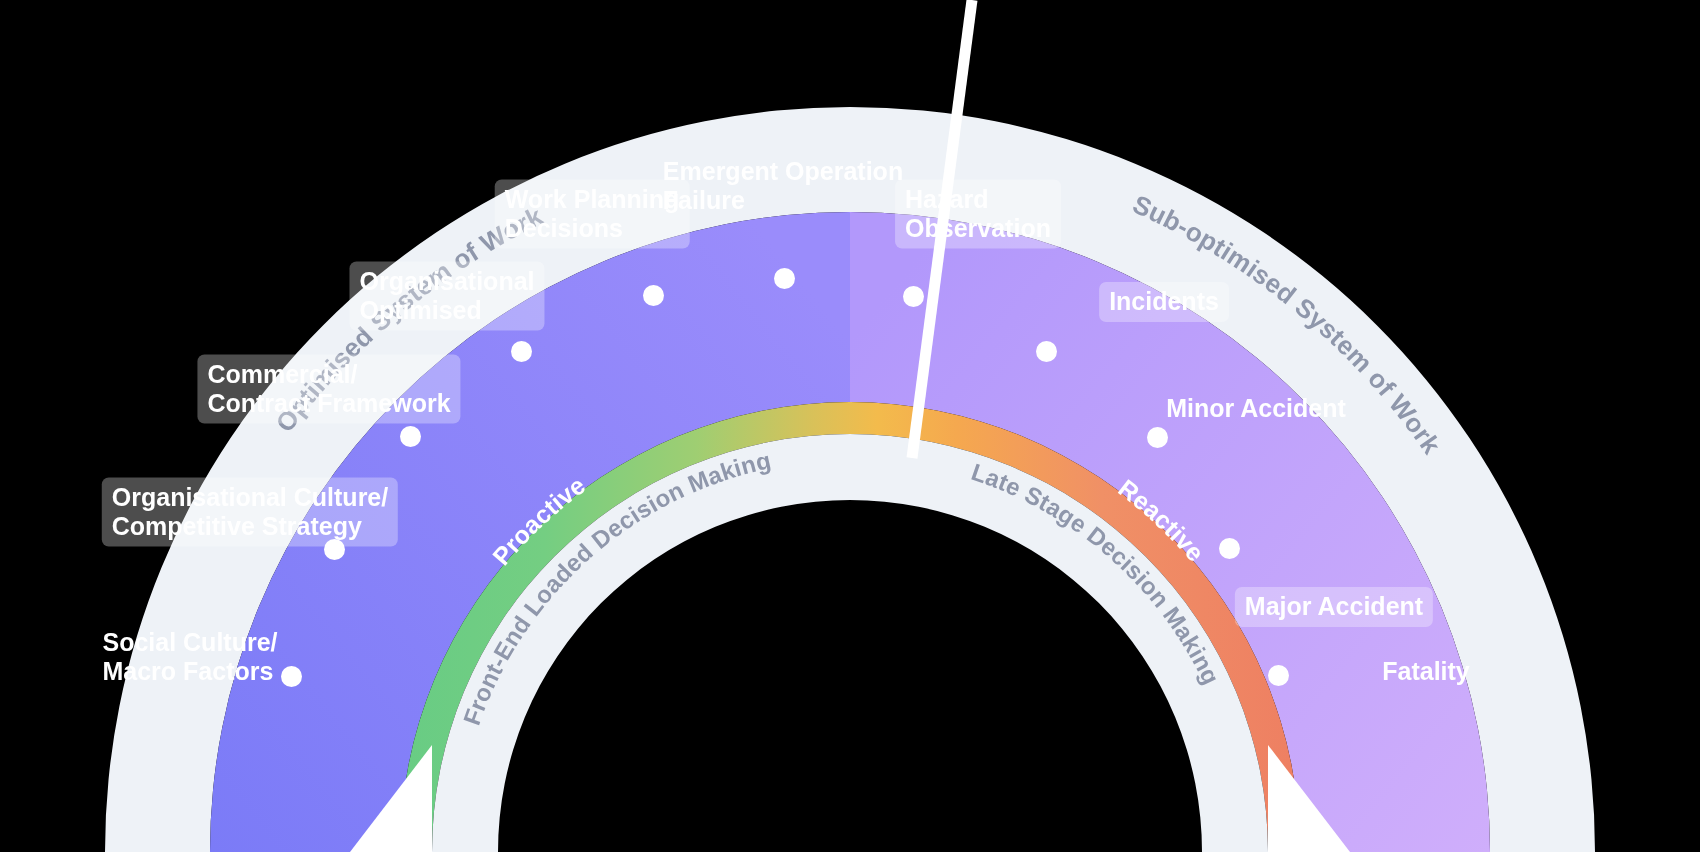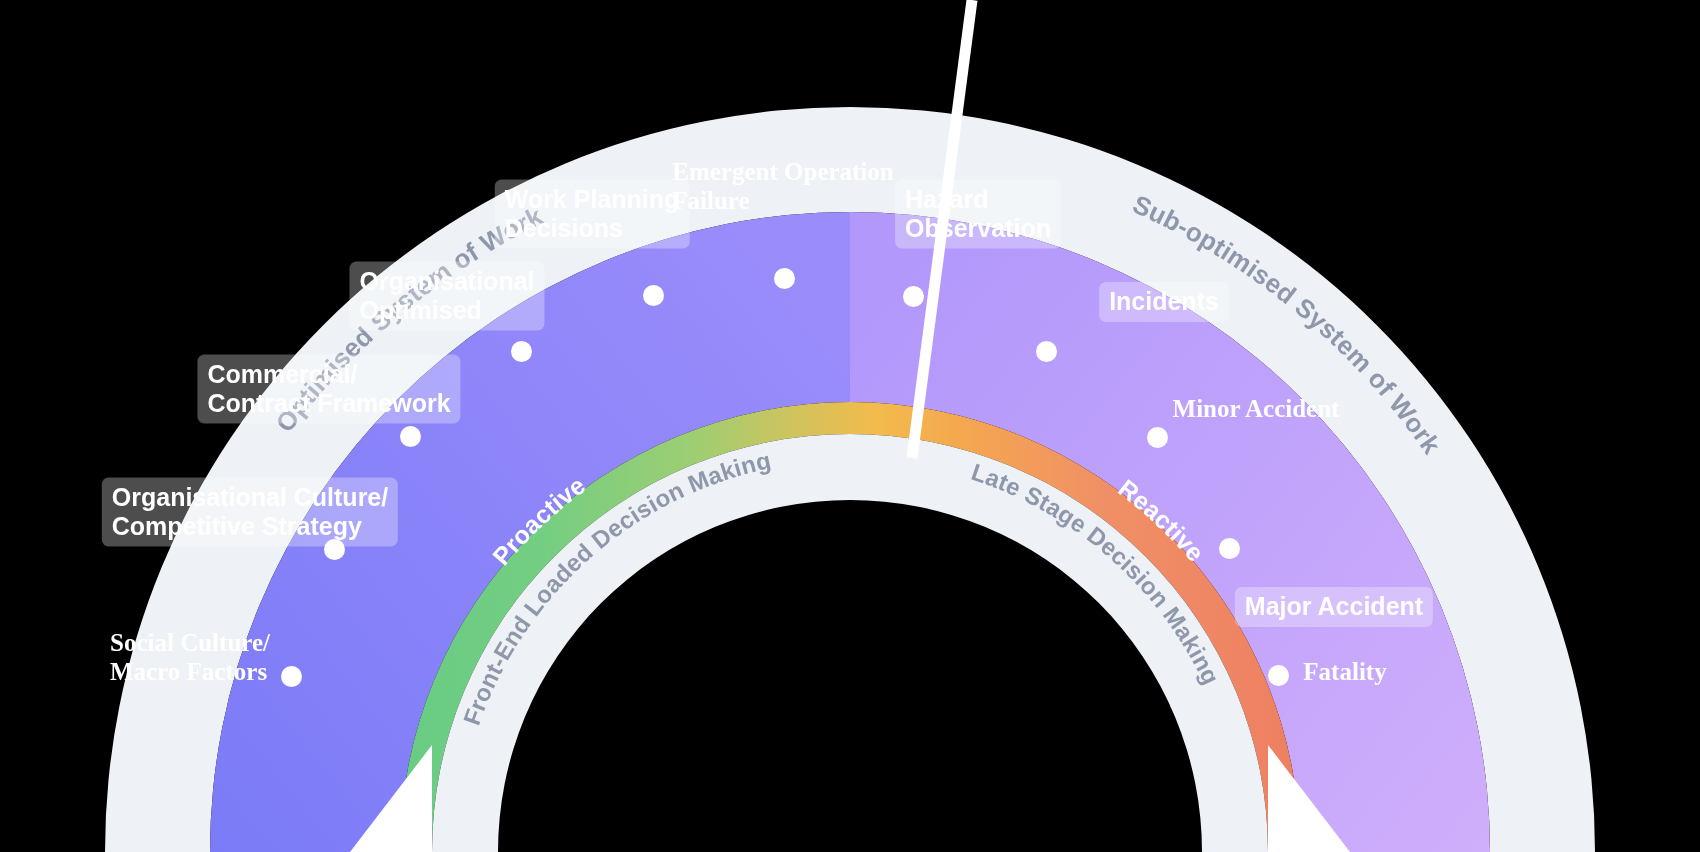--- a/index.html
+++ b/index.html
@@ -51,21 +51,20 @@
     transform: translate(-50%, -50%);
     padding: 0;
   }
   .node-label.badge {
     background: rgba(255,255,255,0.30);
     border-radius: 7px;
     padding: 5px 10px 6px 10px;
   }
   .node-label.plain {
     background: transparent;
-    font-family: Liberation Serif, serif;
   }
   .dot {
     position: absolute;
     width: 21px;
     height: 21px;
     margin-left: -10.5px;
     margin-top: -10.5px;
     border-radius: 50%;
     background: #ffffff;
   }
@@ -180,16 +179,16 @@
       <div class="dot" style="left: 913px; top: 296px;"></div>
       <div class="node-label badge" style="left: 978px; top: 214px;">Hazard
 Observation</div>
       <div class="dot" style="left: 1046px; top: 351px;"></div>
       <div class="node-label badge" style="left: 1128px; top: 302px; margin-left: 36px;">Incidents</div>
       <div class="dot" style="left: 1157px; top: 437px;"></div>
       <div class="node-label plain" style="left: 1256px; top: 408px;">Minor Accident</div>
       <div class="dot" style="left: 1229px; top: 548px;"></div>
       <div class="node-label badge" style="left: 1334px; top: 570px; margin-top: 37px;">Major Accident</div>
       <div class="dot" style="left: 1278px; top: 675px;"></div>
-      <div class="node-label plain" style="left: 1345px; top: 671px;">Fatality</div>
+      <div class="node-label plain" style="left: 1426px; top: 671px;">Fatality</div>
     </div>
 
 </div>
 
 </body></html>

